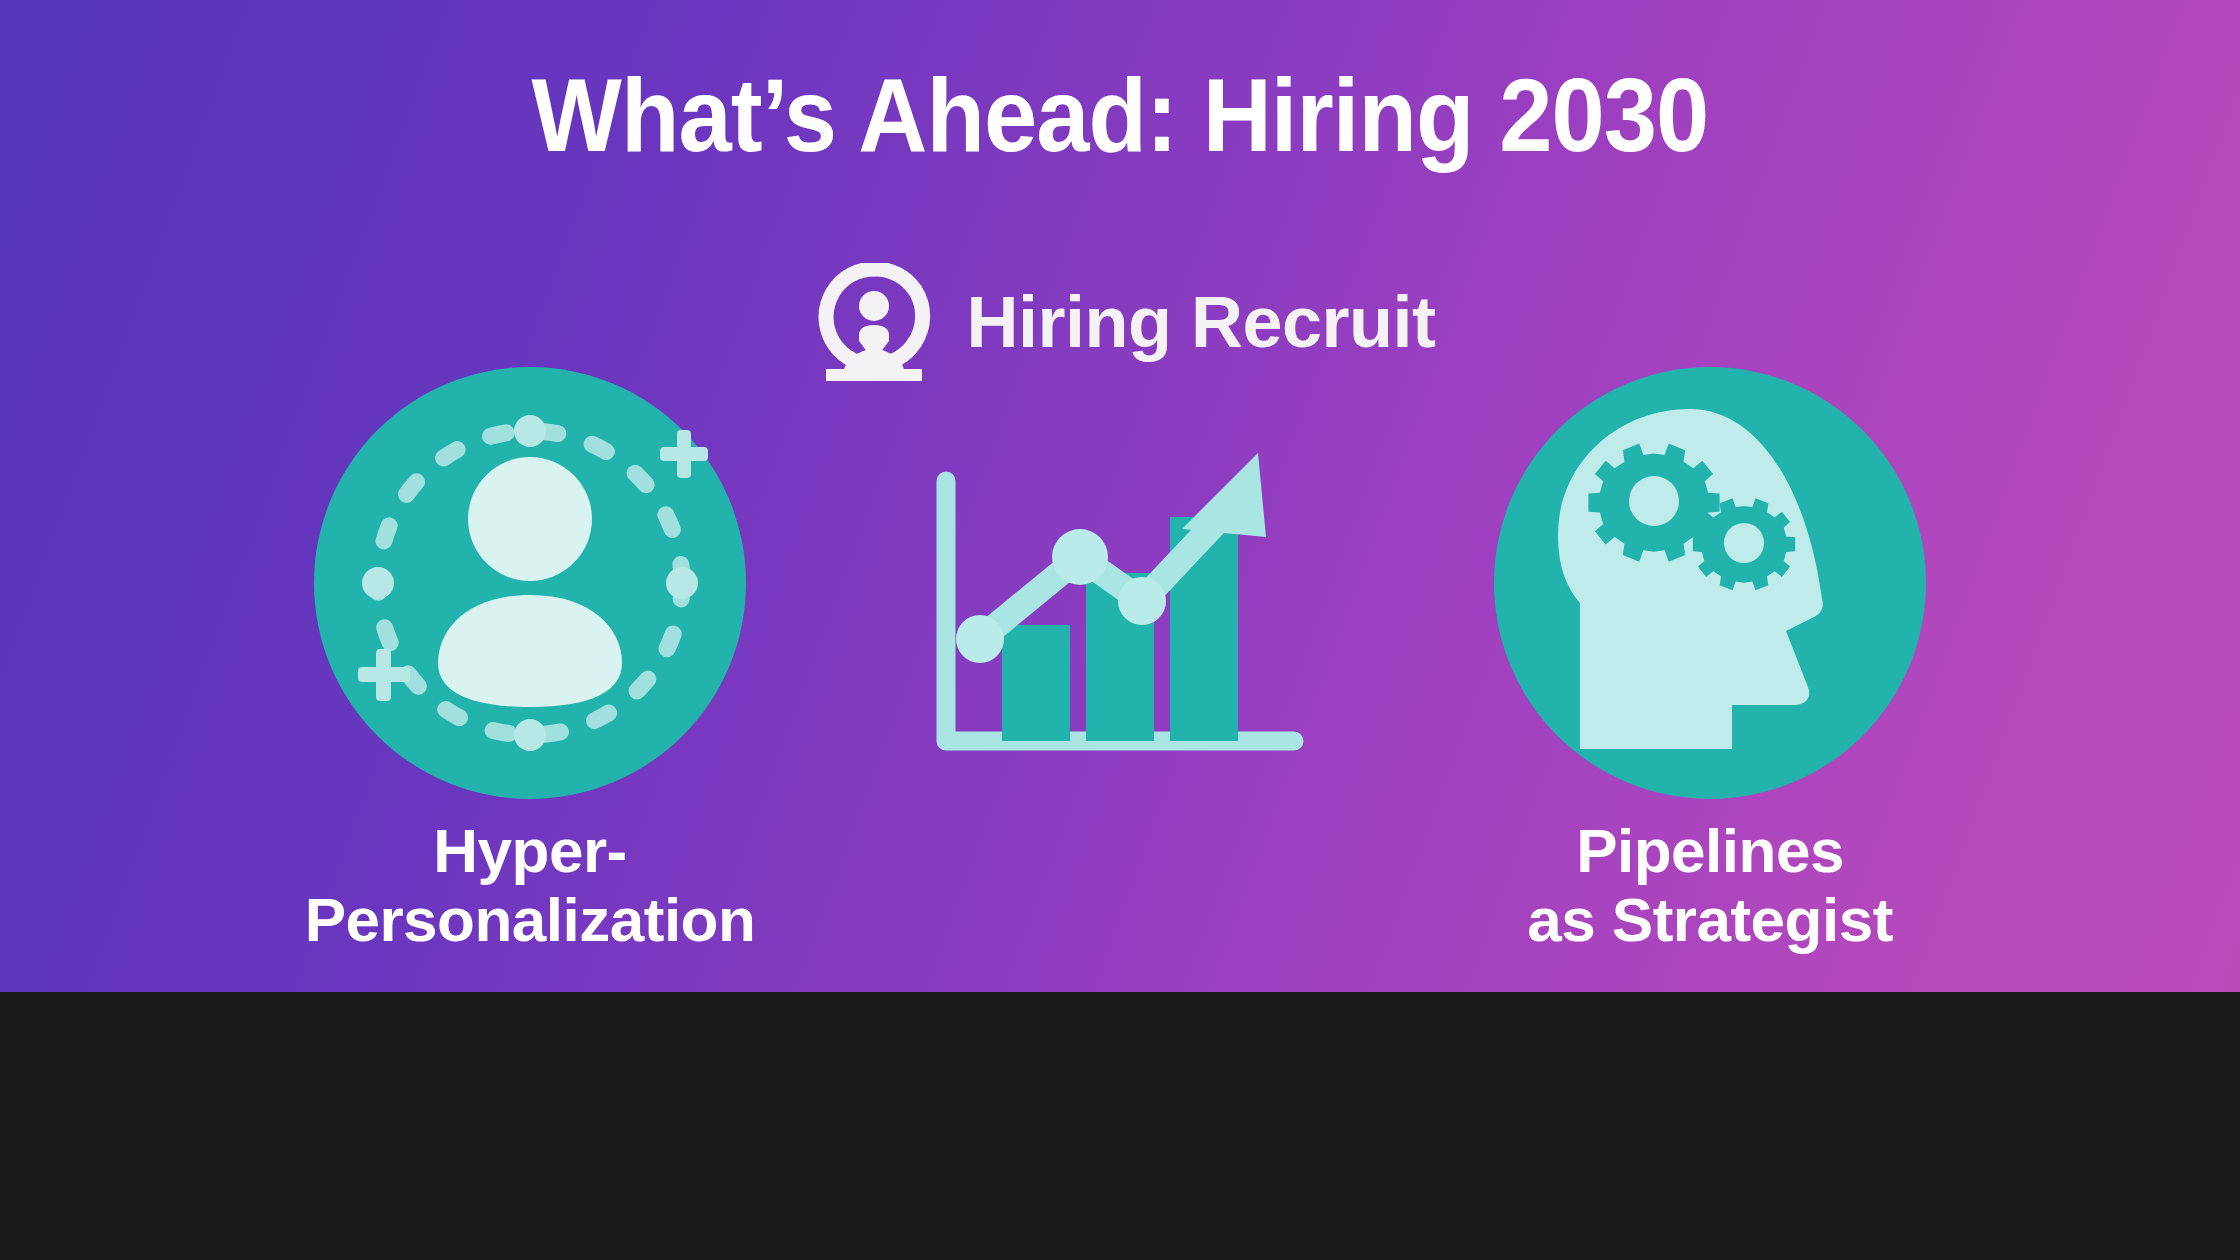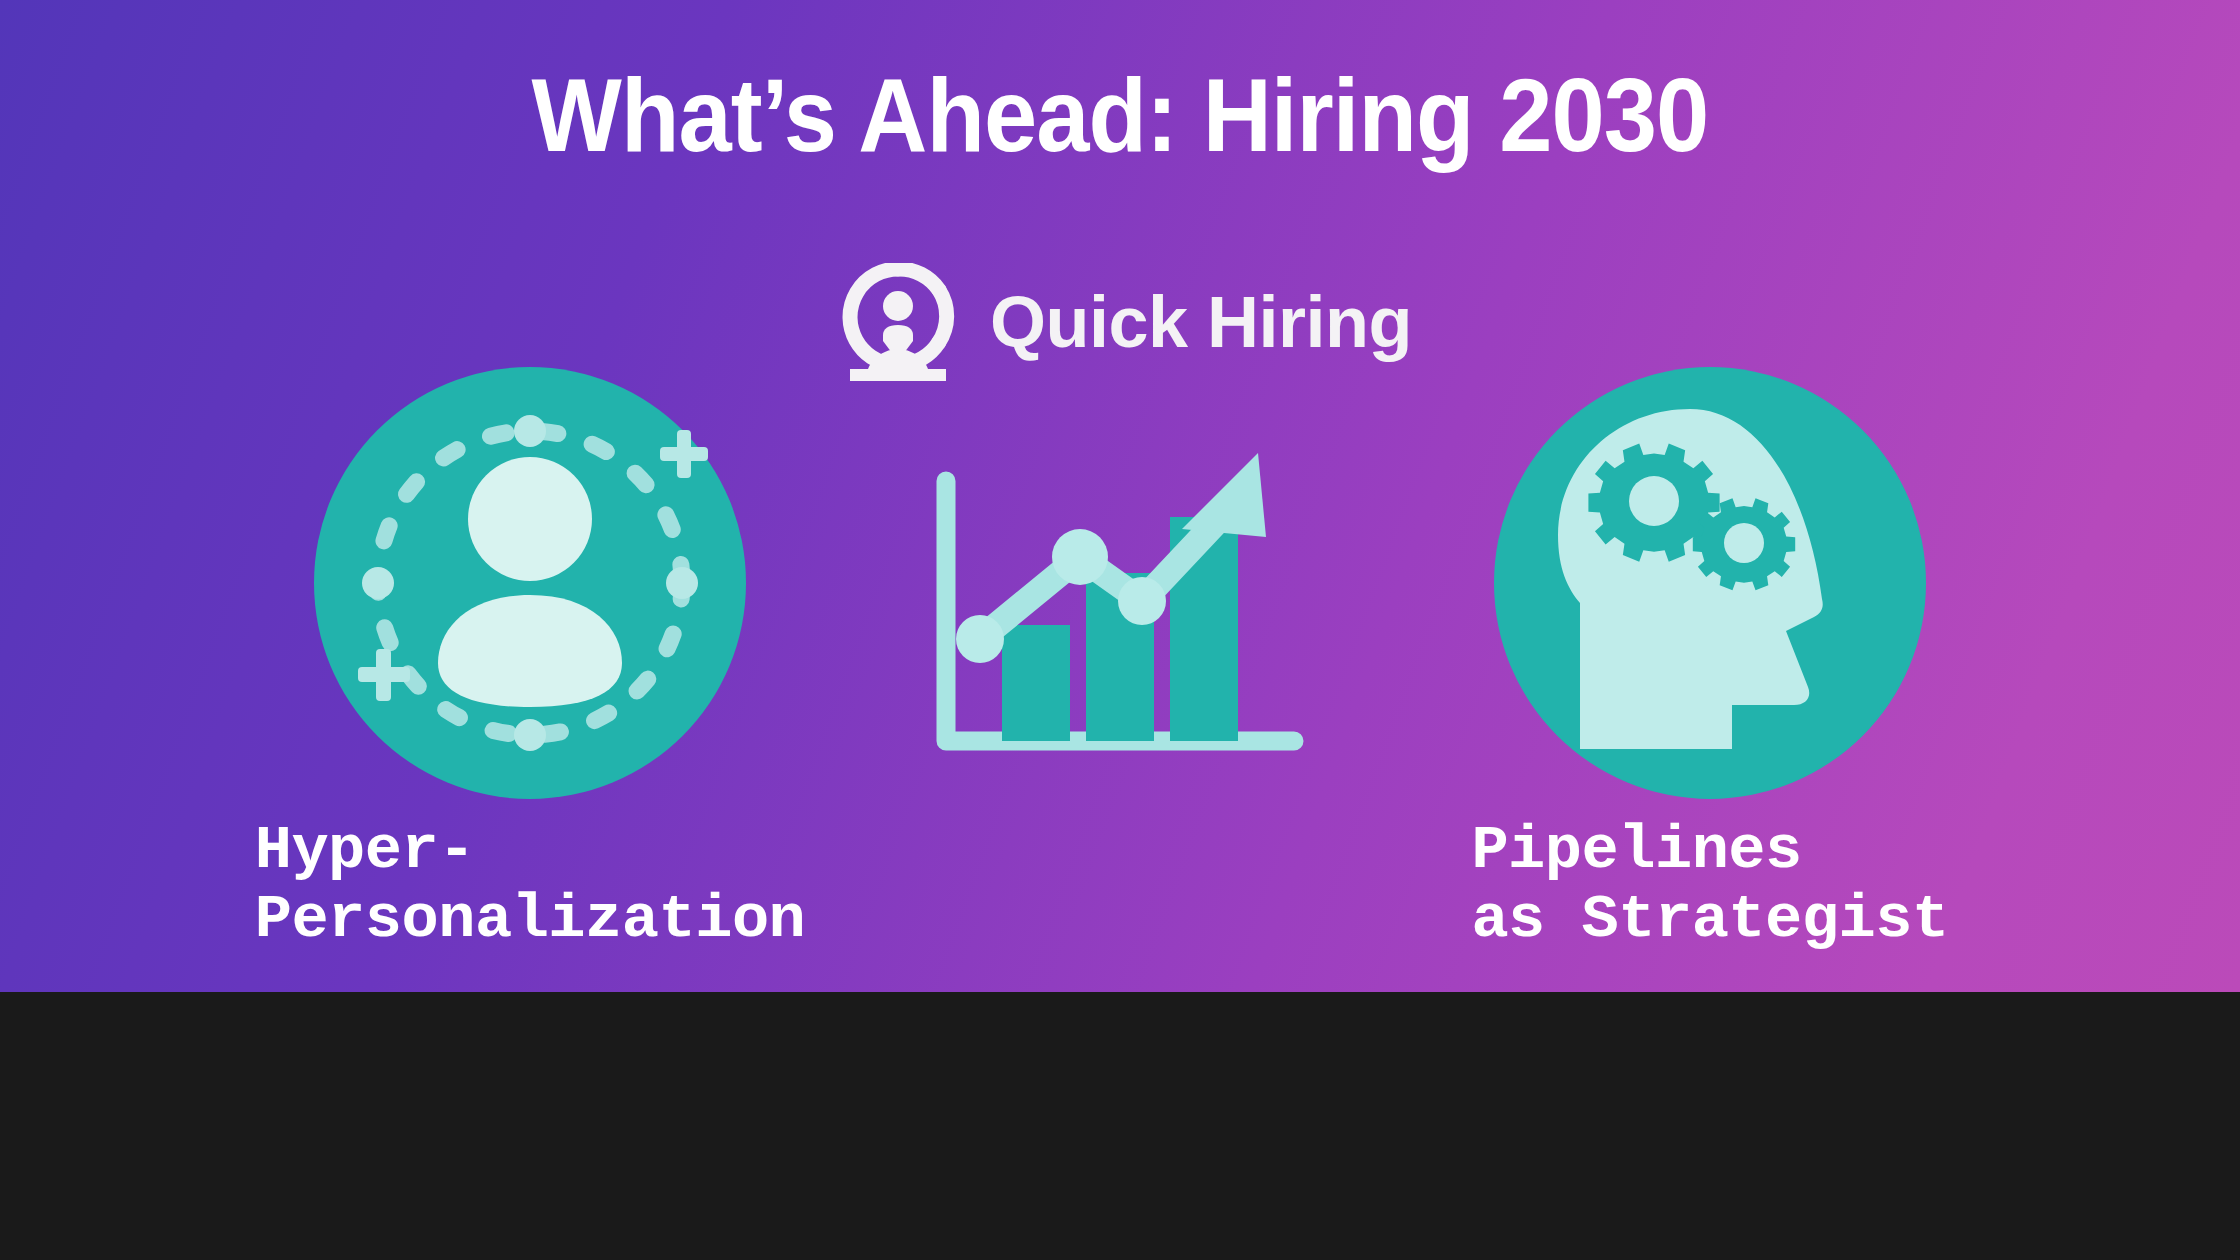--- a/index.html
+++ b/index.html
@@ -76,25 +76,25 @@
     align-items: center;
   }
   .feature-icon-wrap {
     height: 450px;
     display: flex;
     align-items: center;
     justify-content: center;
   }
   .feature-label {
     color: #ffffff;
-    font-family: Liberation Mono, monospace;
+    font-family: Liberation Sans, sans-serif;
     font-size: 62px;
     font-weight: bold;
     line-height: 1.12;
-    text-align: left;
+    text-align: center;
     letter-spacing: -0.5px;
     white-space: pre-line;
     margin-top: 8px;
   }
   #feature-0 { margin-right: 10px; }
   #feature-1 { margin-top: 22px; }
   #feature-2 { margin-left: 10px; }
 </style>
 </head>
 <body>
@@ -111,21 +111,21 @@
       <path d="M70 6 a48 48 0 0 1 41 21" fill="none" stroke="#f4f2f5" stroke-width="15" stroke-linecap="round"></path>
       <path d="M111 27 a48 48 0 0 1 -0.5 52.8" fill="none" stroke="#f4f2f5" stroke-width="15" stroke-linecap="round"></path>
 
       <circle cx="70" cy="43" r="15" fill="#f4f2f5"></circle>
 
       <path d="M70 62 c10 0 15 4 15 10 l0 6 -15 20 -15 -20 0 -6 c0 -6 5 -10 15 -10 z" fill="#f4f2f5"></path>
       <path d="M70 86 c-13 0 -26 9 -30 20 l60 0 c-4 -11 -17 -20 -30 -20 z" fill="#f4f2f5"></path>
 
       <rect x="22" y="106" width="96" height="12" fill="#f4f2f5"></rect>
     </svg>
-    <div id="logo-text">Quick Hiring</div>
+    <div id="logo-text">Hiring Recruit</div>
   </div>
 
   <div id="features">
 
     <div class="feature" id="feature-0">
       <div class="feature-icon-wrap">
         <svg width="432" height="432" viewBox="0 0 432 432">
           <circle cx="216" cy="216" r="216" fill="#22b3ac"></circle>
 
           <circle cx="216" cy="216" r="152" fill="none" stroke="#b7e8e6" stroke-width="17" stroke-linecap="round" stroke-dasharray="16 36" opacity="0.85"></circle>

